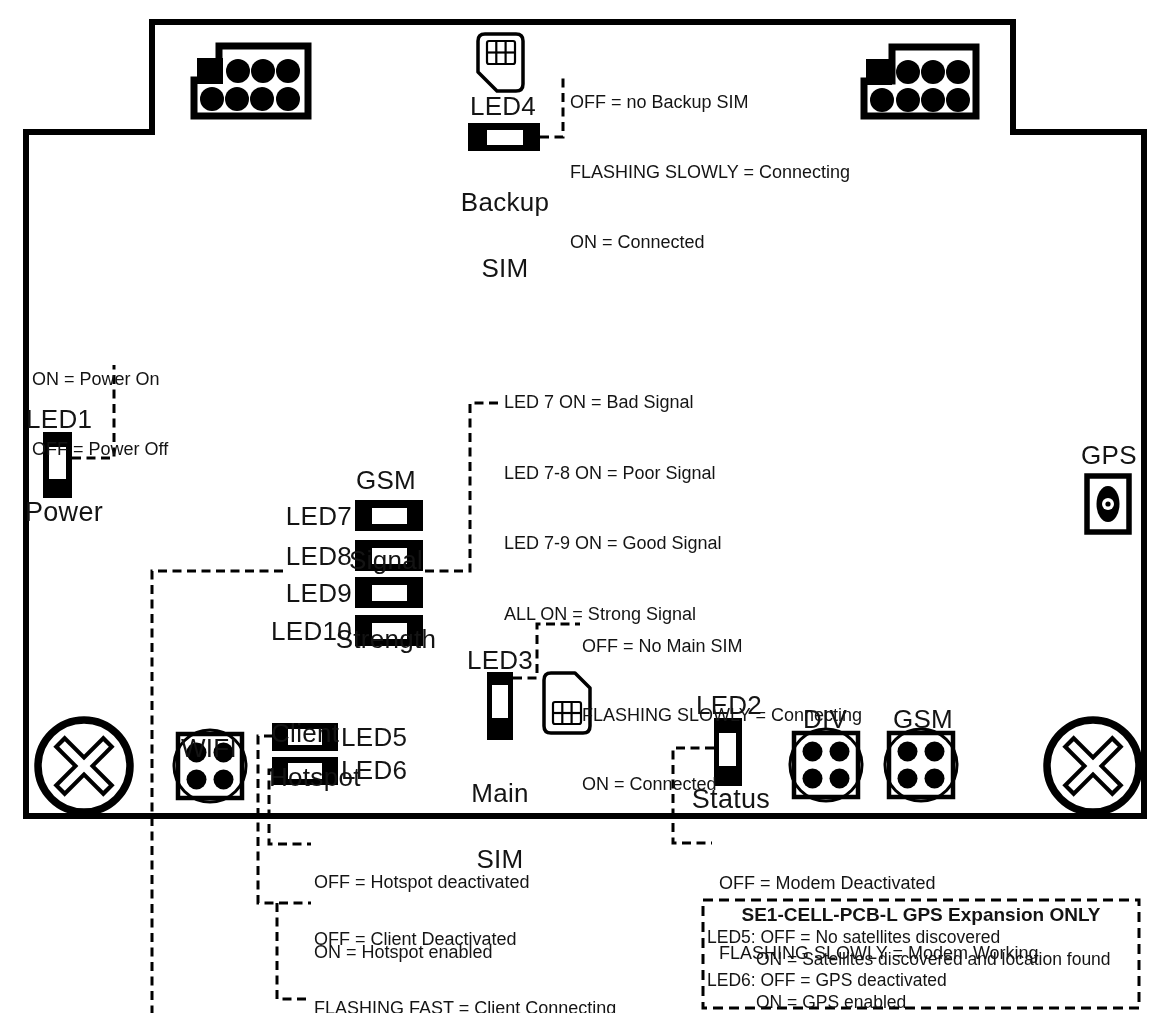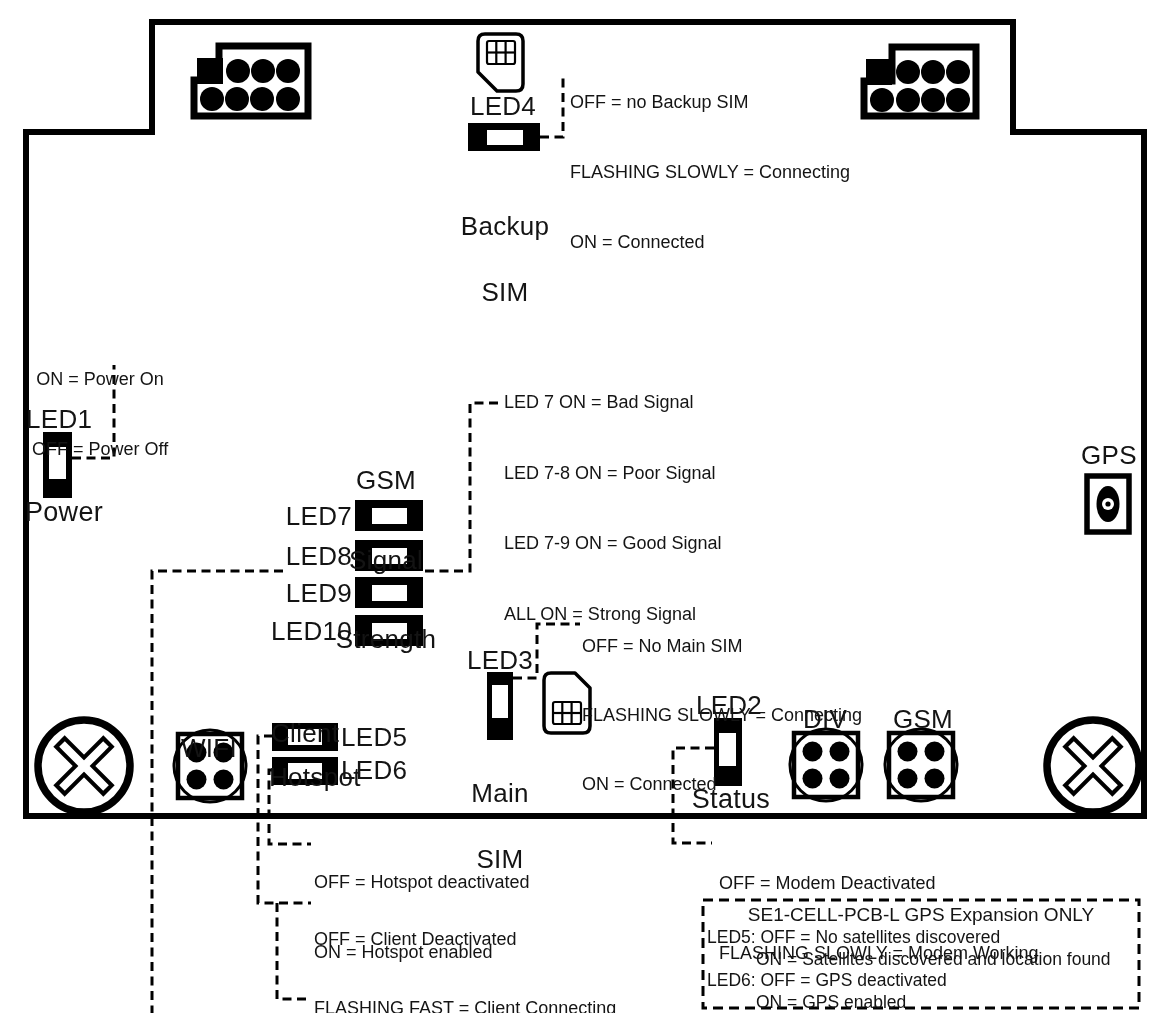--- a/index.html
+++ b/index.html
@@ -8,21 +8,21 @@
     font-family:"Liberation Sans","DejaVu Sans",sans-serif;color:#141414;overflow:hidden;
   }
   .stage svg{position:absolute;left:0;top:0;}
   .t{position:absolute;white-space:pre;}
   .blk{font-size:18px;line-height:23.4px;}
   .blk .ln{display:block;white-space:pre;}
   .big{font-size:26px;letter-spacing:.3px;}
   .ctr{text-align:center;}
   .rgt{text-align:right;}
   .boxline{font-size:17.5px;}
-  .boxtitle{font-size:19px;font-weight:normal;}
+  .boxtitle{font-size:19px;font-weight:bold;}
 </style>
 </head>
 <body>
 
 <div class="stage">
 
   <svg width="1166" height="1013" viewBox="0 0 1166 1013">
 
     <path d="M152,22 H1013 V132 H1144 V816 H26 V132 H152 Z" fill="none" stroke="#000" stroke-width="6"></path>
 
@@ -175,25 +175,25 @@
     <rect x="703" y="900" width="436" height="108" fill="none" stroke="#000" stroke-width="3" stroke-dasharray="10 6"></rect>
   </svg>
 
   <div class="t blk" style="left:570px;top:44px;">
     <span class="ln">OFF = no Backup SIM</span>
     <span class="ln">FLASHING SLOWLY = Connecting</span>
     <span class="ln">ON = Connected</span>
   </div>
   <div class="t big ctr" style="left:455px;top:91px;width:96px;">LED4</div>
   <div class="t big ctr" style="left:452px;top:147px;width:106px;line-height:22px;">
-    <span class="ln" style="display:block;margin-top:24px;">Backup</span>
+    <span class="ln" style="display:block;">Backup</span>
     <span class="ln" style="display:block;">SIM</span>
   </div>
 
-  <div class="t blk" style="left:32px;top:321px;text-align:center;">
+  <div class="t blk" style="left:32px;top:321px;">
     <span class="ln">ON = Power On</span>
     <span class="ln">OFF = Power Off</span>
   </div>
   <div class="t big" style="left:26px;top:404px;">LED1</div>
   <div class="t big" style="left:25px;top:497px;font-size:27px;">Power</div>
 
   <div class="t big ctr" style="left:306px;top:414px;width:160px;line-height:26.5px;">
     <span style="display:block;">GSM</span>
     <span style="display:block;">Signal</span>
     <span style="display:block;">Strength</span>

